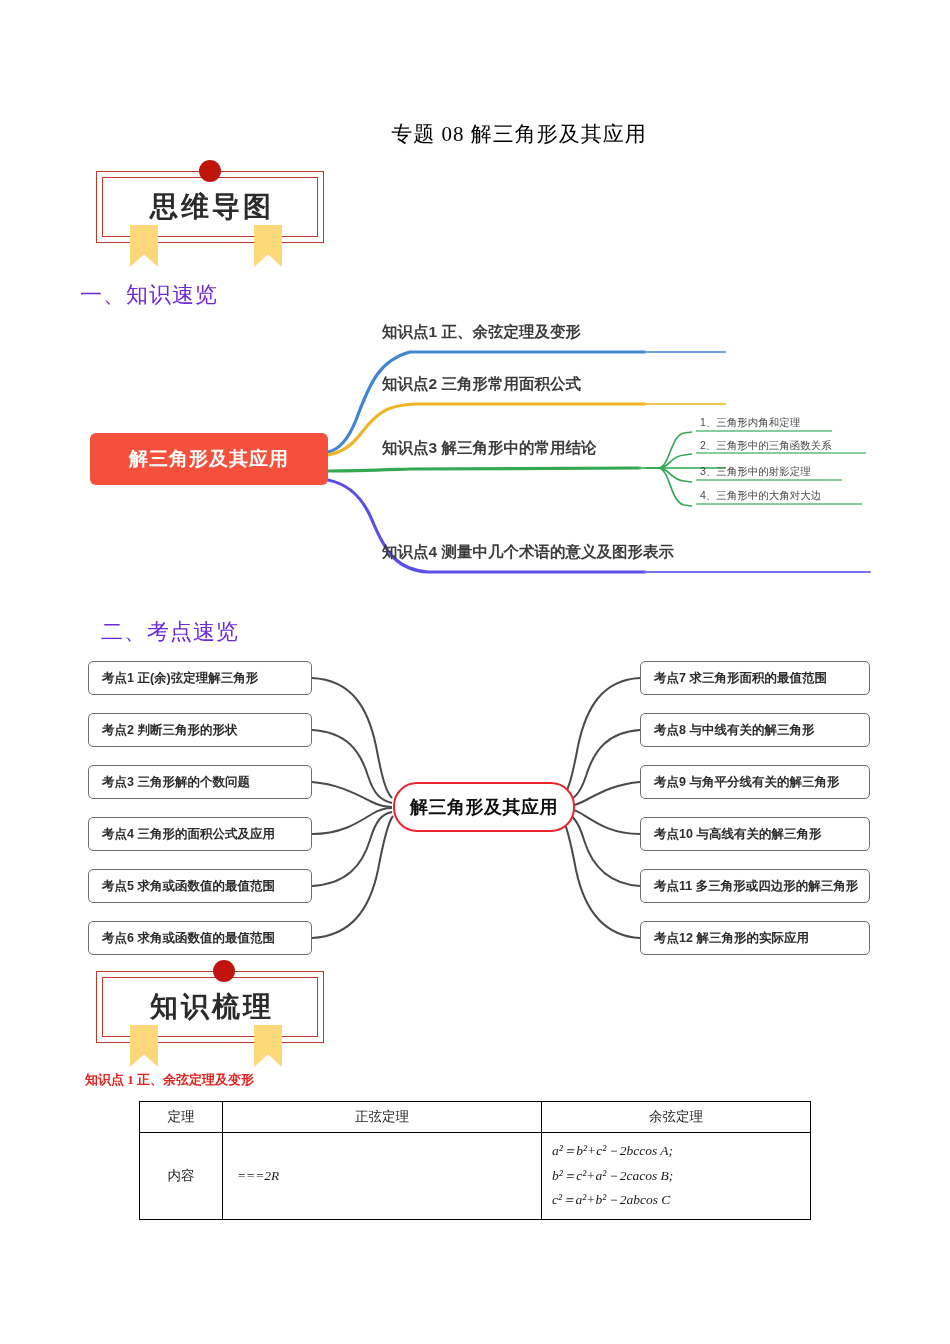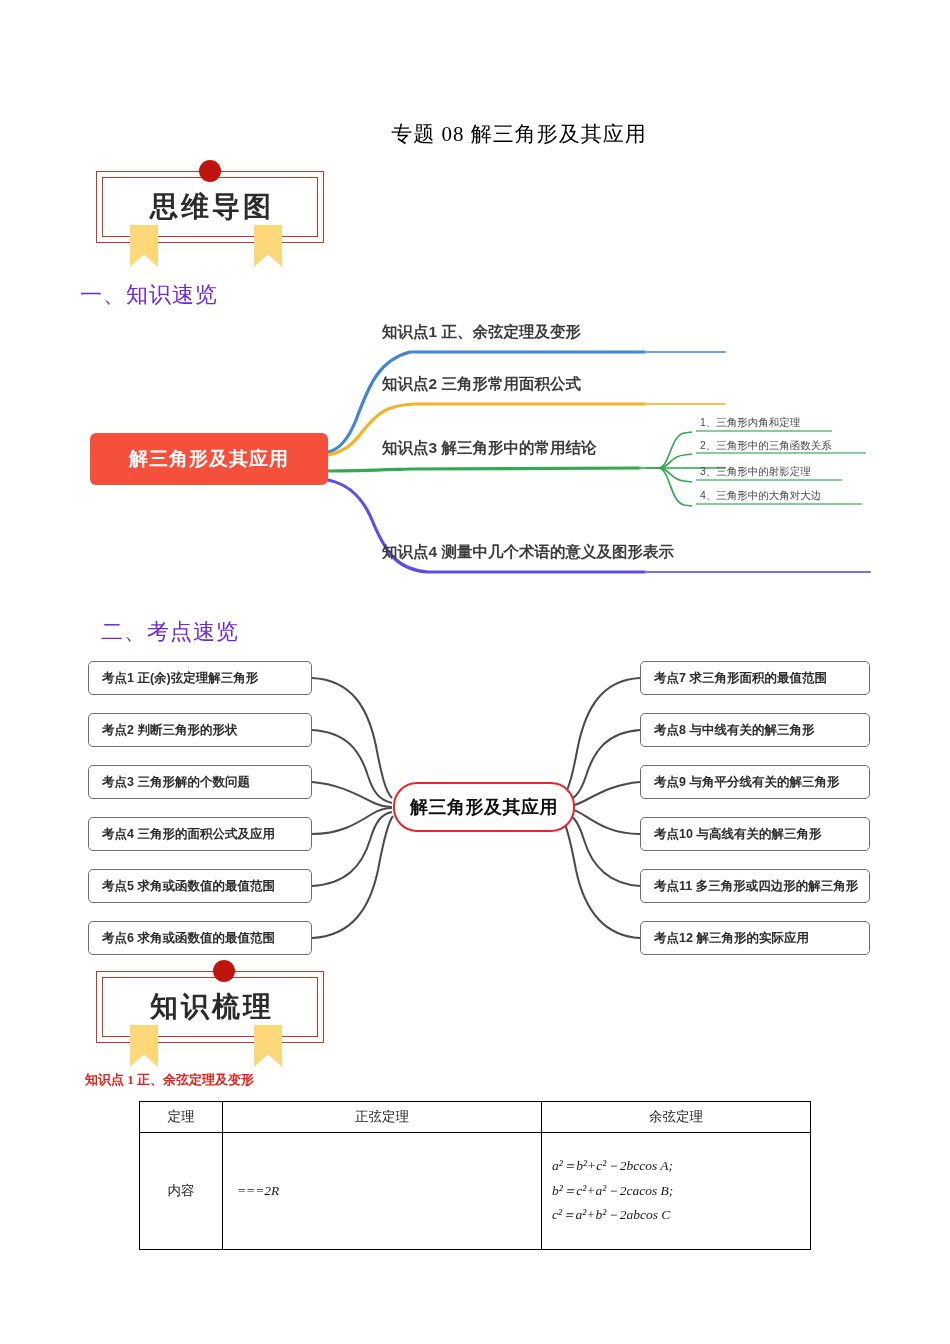--- a/index.html
+++ b/index.html
@@ -194,21 +194,21 @@
     height: 26px;
     padding: 2px 4px;
   }
   .tbl td.lbl {
     text-align: center;
     width: 74px;
     vertical-align: middle;
   }
   .tbl td.body {
     vertical-align: middle;
-    padding: 15px 10px;
+    padding: 0 10px;
     height: 86px;
   }
   .tbl td.body.mid { padding-left: 14px; font-family: Liberation Serif, serif; }
   .formula-line {
     font-style: italic;
     font-size: 13.5px;
     line-height: 1.85;
     white-space: nowrap;
   }
 </style>

